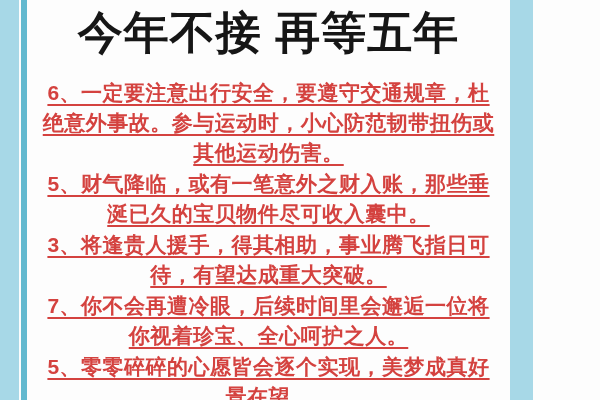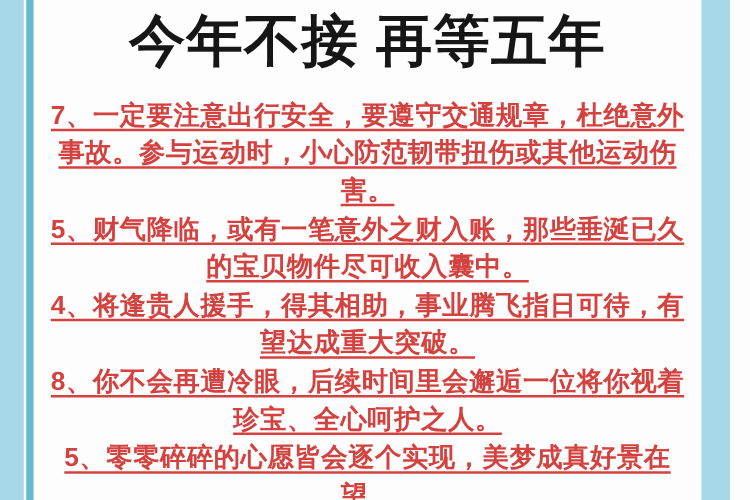--- a/index.html
+++ b/index.html
@@ -10,21 +10,21 @@
     width: 600px;
     height: 400px;
     overflow: hidden;
     position: relative;
     background: #fdfdfd;
     font-family: "Liberation Sans", "DejaVu Sans", sans-serif;
   }
   .poster {
     position: absolute;
     inset: 0;
-    width: 584px;
+    width: 533px;
     height: 400px;
     background: #fdfdfd;
     overflow: hidden;
   }
   .band-left {
     position: absolute;
     left: 0;
     top: 0;
     width: 19px;
     height: 400px;
@@ -84,24 +84,24 @@
 <body>
 
 <div class="poster">
   <div class="band-left"></div>
   <div class="edge-line-left"></div>
   <div class="band-right"></div>
 
   <div class="content">
     <h1 class="title">今年不接 再等五年</h1>
 
-    <p class="item">7、一定要注意出行安全，要遵守交通规章，杜绝意外事故。参与运动时，小心防范韧带扭伤或其他运动伤害。</p>
+    <p class="item">6、一定要注意出行安全，要遵守交通规章，杜绝意外事故。参与运动时，小心防范韧带扭伤或其他运动伤害。</p>
 
     <p class="item">5、财气降临，或有一笔意外之财入账，那些垂涎已久的宝贝物件尽可收入囊中。</p>
 
-    <p class="item">4、将逢贵人援手，得其相助，事业腾飞指日可待，有望达成重大突破。</p>
+    <p class="item">3、将逢贵人援手，得其相助，事业腾飞指日可待，有望达成重大突破。</p>
 
-    <p class="item">8、你不会再遭冷眼，后续时间里会邂逅一位将你视着珍宝、全心呵护之人。</p>
+    <p class="item">7、你不会再遭冷眼，后续时间里会邂逅一位将你视着珍宝、全心呵护之人。</p>
 
     <p class="item">5、零零碎碎的心愿皆会逐个实现，美梦成真好景在望。</p>
 
   </div>
 </div>
 
 </body></html>

